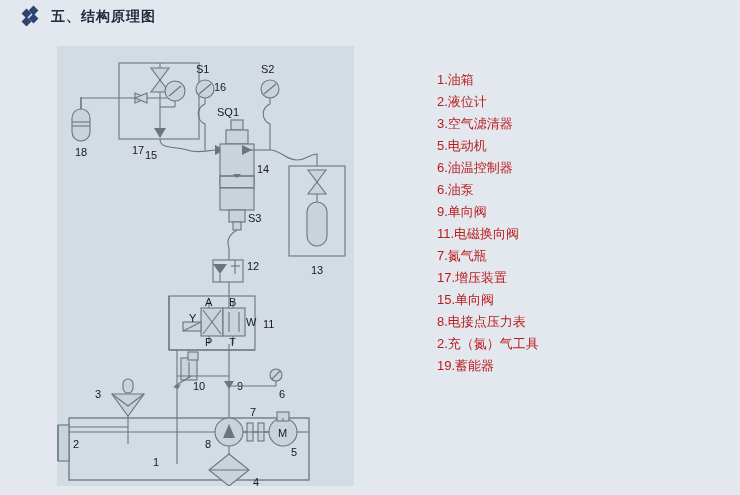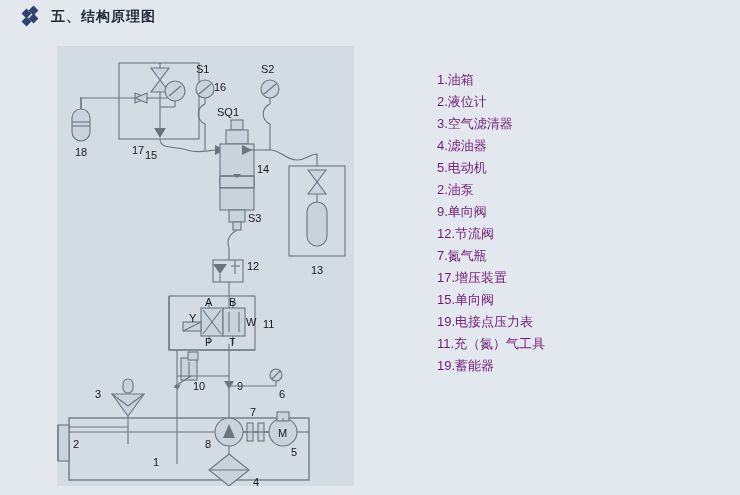--- a/index.html
+++ b/index.html
@@ -59,21 +59,21 @@
 
   
   #legend {
     position: absolute;
     left: 437px; top: 69px;
     width: 240px;
   }
   .legend-item {
     font-size: 13px;
     line-height: 22px;
-    color: #701a75;
+    color: #b91c1c;
     white-space: nowrap;
   }
 </style>
 </head>
 <body>
 
 <div id="header">
   <span id="diamond-icon">
     <i class="d1"></i>
       <i class="d2"></i>
@@ -327,24 +327,24 @@
       <line x1="172" y1="440" x2="172" y2="448" class="ln"></line>
     </g>
     <text x="196" y="440" class="lbl">4</text>
   </svg>
 </div>
 
 <div id="legend">
   <div class="legend-item">1.油箱</div>
   <div class="legend-item">2.液位计</div>
   <div class="legend-item">3.空气滤清器</div>
-  <div class="legend-item">4.滤油器</div>
   <div class="legend-item">5.电动机</div>
-  <div class="legend-item">2.油泵</div>
+  <div class="legend-item">6.油温控制器</div>
+  <div class="legend-item">6.油泵</div>
   <div class="legend-item">9.单向阀</div>
-  <div class="legend-item">12.节流阀</div>
+  <div class="legend-item">11.电磁换向阀</div>
   <div class="legend-item">7.氮气瓶</div>
   <div class="legend-item">17.增压装置</div>
   <div class="legend-item">15.单向阀</div>
-  <div class="legend-item">19.电接点压力表</div>
-  <div class="legend-item">11.充（氮）气工具</div>
+  <div class="legend-item">8.电接点压力表</div>
+  <div class="legend-item">2.充（氮）气工具</div>
   <div class="legend-item">19.蓄能器</div>
 </div>
 
 </body></html>

